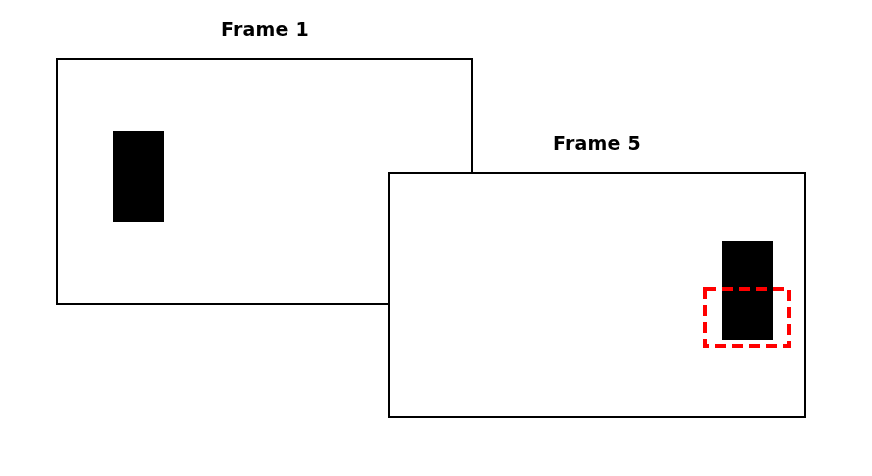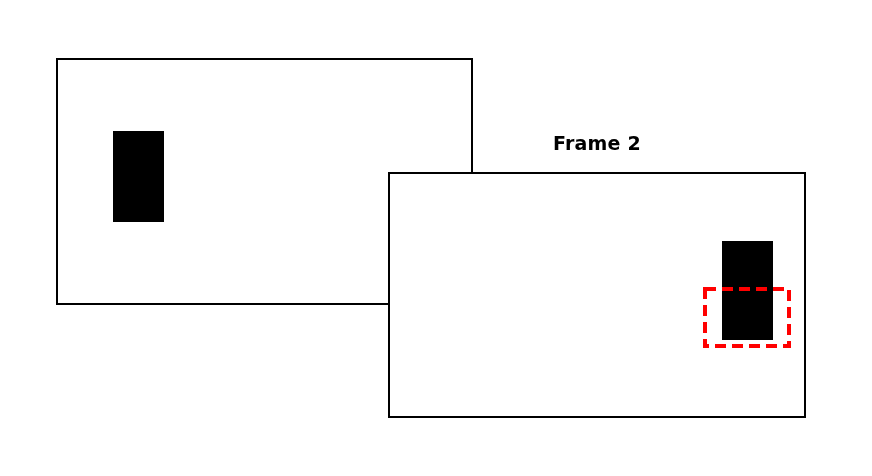--- a/index.html
+++ b/index.html
@@ -46,26 +46,27 @@
   .highlight-rect svg {
     display: block;
     overflow: visible;
   }
 </style>
 </head>
 <body>
 
 <div id="canvas" style="width: 872px; height: 476px; background: rgb(255, 255, 255);">
 
+  <div class="frame-title" style="left: 265px; top: 18px; color: rgb(0, 0, 0); font-size: 19px;">Frame 1</div>
 
   <div class="frame-box" style="left: 56px; top: 58px; width: 417px; height: 247px; border: 2px solid rgb(0, 0, 0);"></div>
 
   <div class="object-rect" style="left: 113px; top: 131px; width: 51px; height: 91px; background: rgb(0, 0, 0);"></div>
 
-  <div class="frame-title" style="left: 597px; top: 132px; color: rgb(0, 0, 0); font-size: 19px;">Frame 2</div>
+  <div class="frame-title" style="left: 597px; top: 132px; color: rgb(0, 0, 0); font-size: 19px;">Frame 5</div>
 
   <div class="frame-box" style="left: 388px; top: 172px; width: 418px; height: 246px; border: 2px solid rgb(0, 0, 0);"></div>
 
   <div class="object-rect" style="left: 722px; top: 241px; width: 51px; height: 99px; background: rgb(0, 0, 0);"></div>
 
   <div class="highlight-rect" style="left:703px; top:287px; width:88px; height:61px;">
     <svg width="88" height="61" viewBox="0 0 88 61">
       <rect x="2" y="2" width="84" height="57" fill="none" stroke="#ff0000" stroke-width="4" stroke-dasharray="11 6" stroke-linecap="butt"></rect>
     </svg>
   </div>

